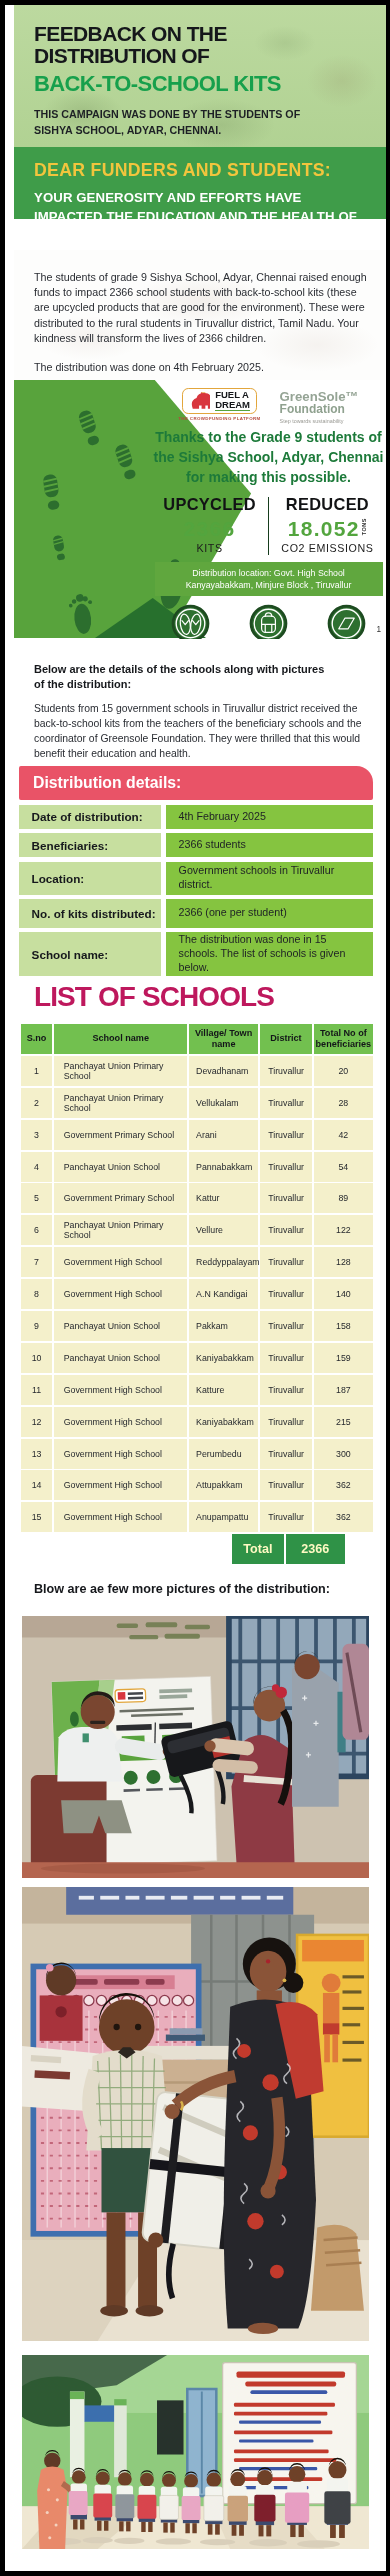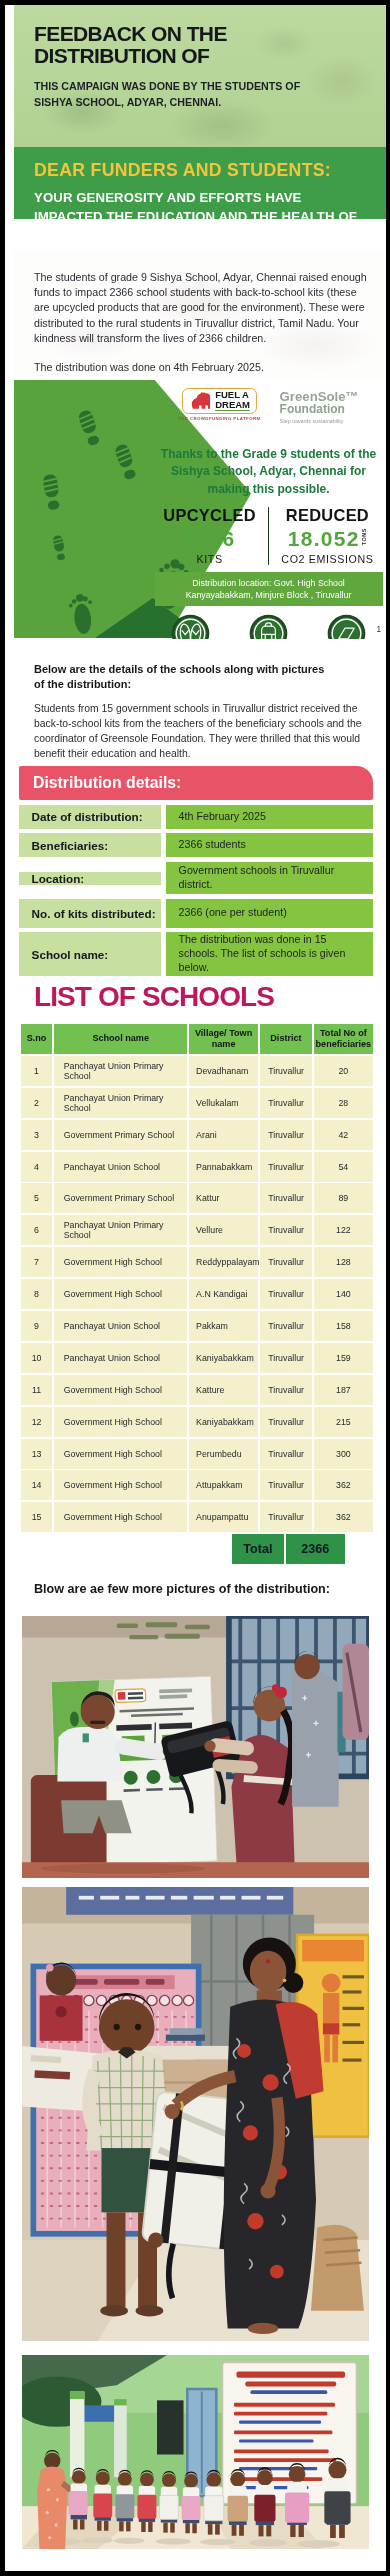--- a/index.html
+++ b/index.html
@@ -44,21 +44,21 @@
   .card-right{position:absolute;left:136px;top:7.6px;width:237px;text-align:center;}
   .logos{display:flex;justify-content:center;align-items:flex-start;gap:19px;}
   .fad{display:flex;flex-direction:column;align-items:center;}
   .fad-box{display:flex;align-items:center;gap:5px;border:1.9px solid #e2a63c;border-radius:6.3px;padding:1.9px 6.3px;background:#fff;}
   .fad-text{font-size:9.5px;font-weight:bold;color:#15171b;line-height:.95;text-align:left;border-bottom:1.9px solid #58a33c;padding-bottom:1.3px;}
   .fad-tagline{font-size:4.4px;color:#b5483c;letter-spacing:0.4px;margin-top:1.9px;font-weight:bold;}
   .gs{text-align:left;padding-top:2.5px;}
   .gs-line1{font-size:13.2px;font-weight:bold;color:#95a495;line-height:1;}
   .gs-line2{font-size:12px;font-weight:bold;color:#8fa18f;line-height:1.1;}
   .gs-tagline{font-size:5.4px;color:#9a9a94;margin-top:1.3px;}
-  .thanks{margin-top:22px;font-size:12px;font-weight:bold;color:#1d7a3a;line-height:1.45;padding:0 2.5px;}
+  .thanks{margin-top:3px;font-size:14px;font-weight:bold;color:#1d7a3a;line-height:1.45;padding:0 2.5px;}
   .stats-row{display:flex;justify-content:center;align-items:flex-start;margin-top:7.6px;}
   .stat{width:96px;}
   .stat-label{font-size:16.4px;font-weight:bold;color:#121315;letter-spacing:0.3px;}
   .stat-value-row{display:flex;justify-content:center;align-items:flex-start;margin-top:3.8px;}
   .stat-value{font-size:21px;font-weight:bold;color:#53a53e;letter-spacing:1.3px;line-height:1;}
   .stat-suffix{writing-mode:vertical-rl;transform:rotate(180deg);font-size:5.4px;font-weight:bold;color:#2b2b2b;letter-spacing:0.6px;margin-left:1.3px;}
   .stat-unit{font-size:10.7px;color:#1c1c1c;margin-top:3.2px;letter-spacing:0.6px;}
   .stat-divider{width:1.9px;background:#163c1d;height:58px;margin:1.3px 10px 0;}
   .location-strip{margin:7.6px auto 0;width:228px;background:#60a73e;color:#fff;font-size:8.8px;line-height:1.4;padding:4.4px 6.3px;box-sizing:border-box;}
   .kit-items-row{display:flex;justify-content:center;gap:24px;margin-top:8.2px;}
@@ -71,53 +71,54 @@
   .details-intro{top:634px;height:127px;padding:23px 24px 0 20px;background:#fff;}
   .di-heading{font-size:11px;font-weight:bold;color:#16181c;line-height:1.4;width:90%;}
   .di-para{margin-top:9.5px;font-size:10.4px;color:#2a2d33;line-height:1.42;}
 
   
   .dist-details{top:761px;left:14px;width:354px;}
   .dd-title{background:#e95367;color:#fff;font-size:15.8px;font-weight:bold;padding:8.2px 0 8.2px 14px;border-radius:1.9px 16.4px 1.9px 1.9px;}
   .dd-row{display:flex;gap:5px;margin-top:4.4px;}
   .dd-label{width:142px;background:#c7df9f;display:flex;align-items:center;padding-left:12.6px;font-size:11.7px;font-weight:bold;color:#16181c;box-sizing:border-box;}
   .dd-value{flex:1;background:#85c440;display:flex;align-items:center;padding:2.5px 8.8px 2.5px 12.6px;font-size:10.7px;color:#1e2125;line-height:1.3;box-sizing:border-box;}
-  .dd-r1 ,.dd-r2{height:24px;} .dd-r3{height:33px;align-items:center;} .dd-r4{height:29px;text-align:center;} .dd-r5{height:44px;}
+  .dd-r1 ,.dd-r2{height:24px;} .dd-r3{height:33px;} .dd-r4{height:29px;text-align:center;} .dd-r5{height:44px;}
 
   .list-title{top:976px;padding-left:20px;font-size:28px;font-weight:bold;color:#be185d;letter-spacing:-0.9px;}
 
   
   .school-table{top:1019px;left:15.8px;width:324px;}
   .grid{display:grid;grid-template-columns:31.5px 133px 69px 52px 59px;gap:1.9px;}
   .th{background:#72c04f;color:#131519;font-weight:bold;font-size:9.1px;display:flex;align-items:center;justify-content:center;text-align:center;height:30px;line-height:1.25;}
   .td{background:#f4f0cb;font-size:8.8px;color:#26292e;display:flex;align-items:center;height:30px;box-sizing:border-box;}
   .td.c0{justify-content:center;}
   .td.c1{padding-left:9.5px;}
   .td.c2{padding-left:7px;}
   .td.c3{padding-left:8.2px;}
   .td.c4{justify-content:center;}
   .total-row{display:grid;grid-template-columns:52px 59px;gap:1.9px;justify-content:end;margin-top:1.9px;}
-  .total-cell{background:#2f9247;color:#0f172a;font-weight:bold;font-size:12.6px;display:flex;align-items:center;justify-content:center;height:30px;}
+  .total-cell{background:#2f9247;color:#fef9c3;font-weight:bold;font-size:12.6px;display:flex;align-items:center;justify-content:center;height:30px;}
 
   .pics-heading{top:1577px;padding-left:20px;font-size:12.6px;font-weight:bold;color:#16181c;}
 
   .photo{position:absolute;left:17px;width:347px;overflow:hidden;background:#eee;}
   .photo svg{display:block;width:100%;height:100%;}
   .photo1{top:1611px;height:262px;}
   .photo2{top:1882px;height:454px;}
   .photo3{top:2350px;height:194px;}
 </style>
 </head>
 <body>
 
 <div class="page">
 <div class="inner">
 
   <section class="header">
     <div class="title1">FEEDBACK ON THE DISTRIBUTION OF</div>
+    <div class="title2">BACK-TO-SCHOOL KITS</div>
     <div class="subtitle">THIS CAMPAIGN WAS DONE BY THE STUDENTS OF SISHYA SCHOOL, ADYAR, CHENNAI.</div>
   </section>
 
   <section class="band">
     <div class="salutation">DEAR FUNDERS AND STUDENTS:</div>
     <div class="band-message">YOUR GENEROSITY AND EFFORTS HAVE IMPACTED THE EDUCATION AND THE HEALTH OF THOUSANDS OF RURAL STUDENTS IN TIRUVALLUR DISTRICT, TAMIL NADU.</div>
   </section>
 
   <section class="intro">
     <p>The students of grade 9 Sishya School, Adyar, Chennai raised enough funds to impact 2366 school students with back-to-school kits (these are upcycled products that are good for the environment). These were distributed to the rural students in Tiruvallur  district, Tamil Nadu. Your kindness will transform the lives of 2366 children.</p>

